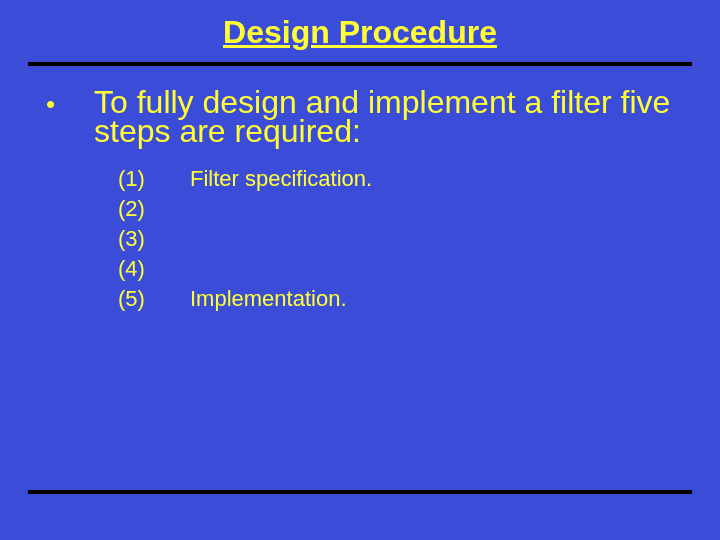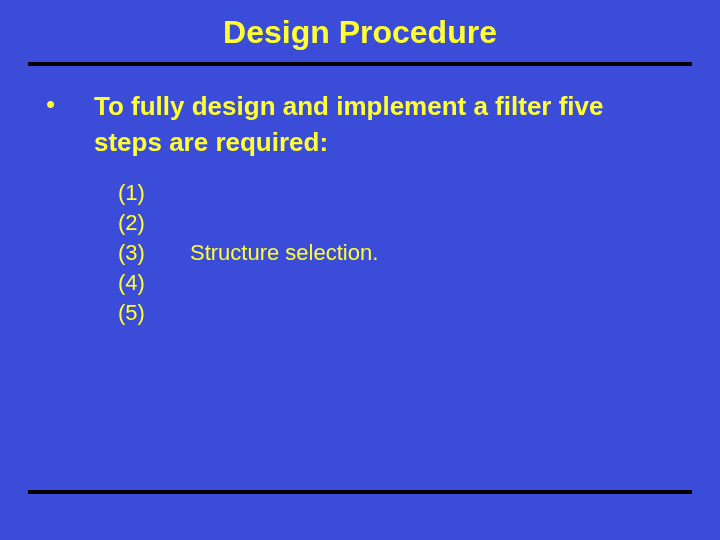--- a/index.html
+++ b/index.html
@@ -20,20 +20,21 @@
     height: 540px;
     box-sizing: border-box;
     position: relative;
   }
   .title {
     width: 100%;
     text-align: center;
     font-size: 32px;
     font-weight: bold;
     padding-top: 14px;
+    text-decoration: underline;
   }
   .rule-top {
     position: absolute;
     left: 28px;
     right: 28px;
     top: 62px;
     height: 0;
     border-top: 4px solid #000;
   }
   .rule-bottom {
@@ -54,23 +55,23 @@
     display: flex;
     align-items: flex-start;
   }
   .bullet {
     font-size: 26px;
     line-height: 32px;
     width: 48px;
     flex: 0 0 48px;
   }
   .subtitle {
-    font-size: 26px;
-    font-weight: bold;
-    line-height: 36px;
+    font-size: 32px;
+    font-weight: normal;
+    line-height: 29px;
   }
   .steps {
     margin-top: 18px;
     margin-left: 72px;
   }
   .step-row {
     display: flex;
     font-size: 22px;
     line-height: 30px;
     font-weight: normal;
@@ -94,32 +95,33 @@
 
   <div class="content">
     <div class="bullet-row">
       <div class="bullet">•</div>
       <div class="subtitle">To fully design and implement a filter five steps are required:</div>
     </div>
 
     <div class="steps">
       <div class="step-row">
         <div class="step-num">(1)</div>
+        <div class="step-text">Filter specification.</div>
       </div>
       <div class="step-row">
         <div class="step-num">(2)</div>
       </div>
       <div class="step-row">
         <div class="step-num">(3)</div>
-        <div class="step-text">Structure selection.</div>
       </div>
       <div class="step-row">
         <div class="step-num">(4)</div>
       </div>
       <div class="step-row">
         <div class="step-num">(5)</div>
+        <div class="step-text">Implementation.</div>
       </div>
     </div>
   </div>
 
   <div class="rule-bottom"></div>
 
 </div>
 
 </body></html>

